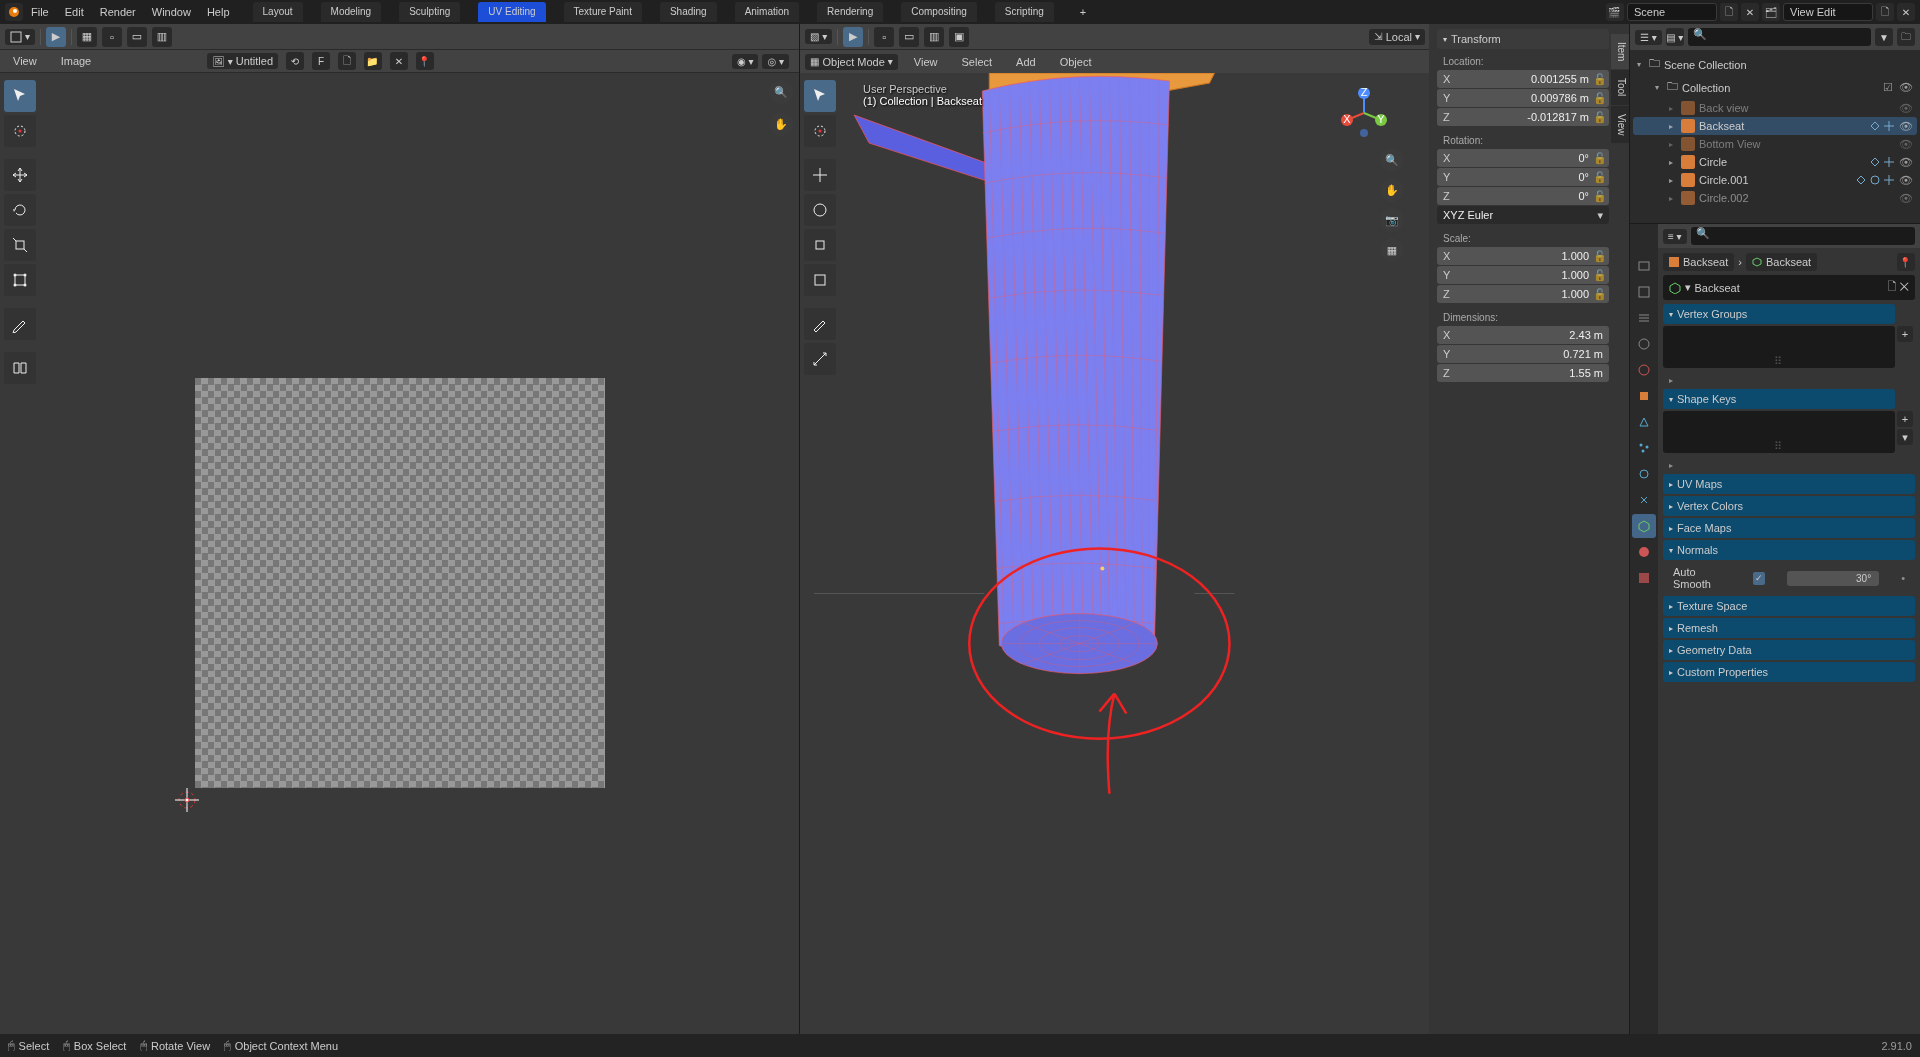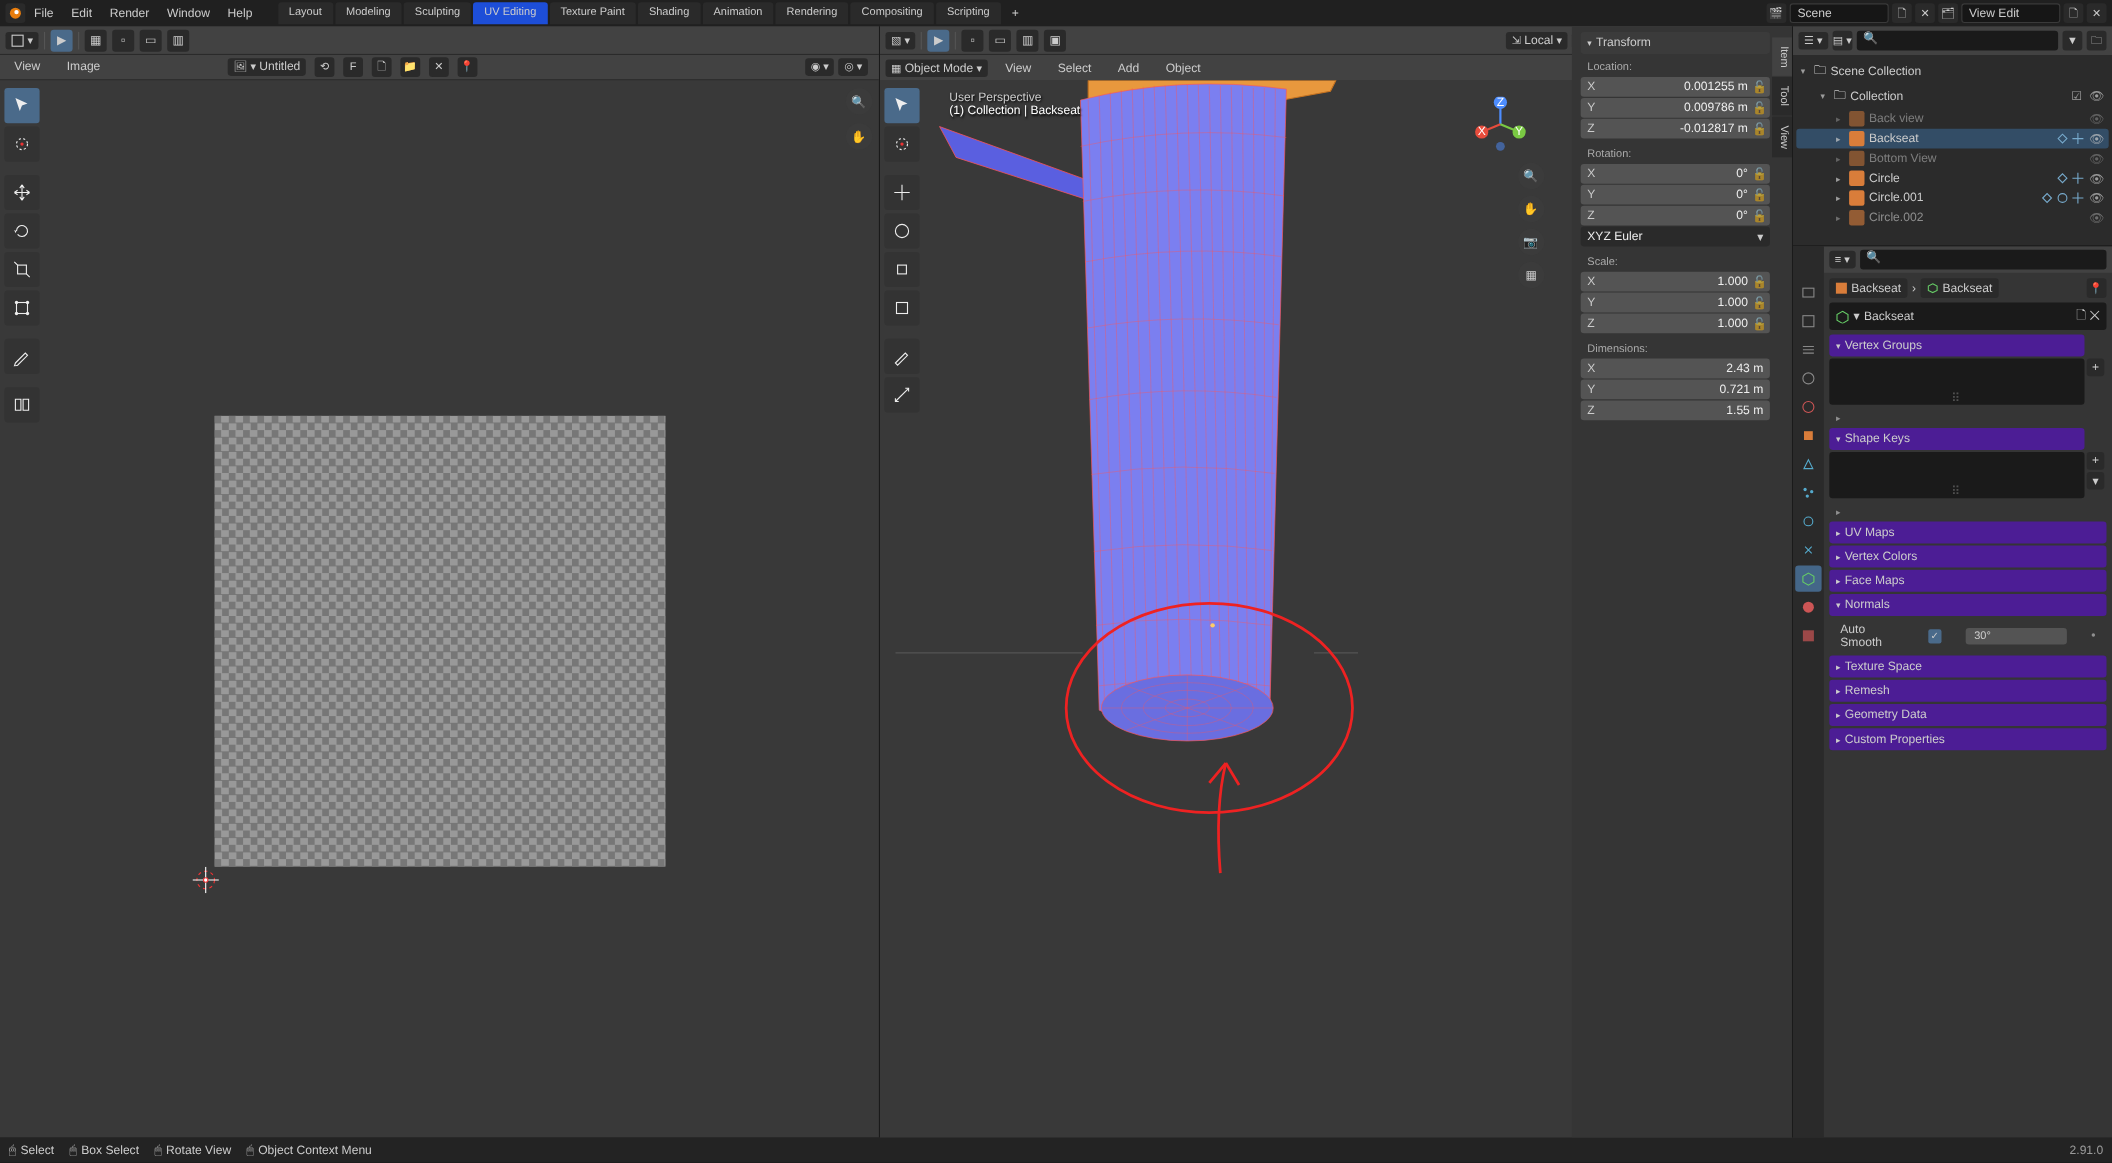--- a/index.html
+++ b/index.html
@@ -1,19 +1,19 @@
 <!DOCTYPE html>
 <html><head>
 <meta charset="utf-8">
 <style>
 *{margin:0;padding:0;box-sizing:border-box;font-family:-apple-system,BlinkMacSystemFont,"Segoe UI",sans-serif;font-size:11px;color:#ccc;user-select:none}
 body{background:#1a1a1a;width:1920px;height:1057px;overflow:hidden;position:relative}
 .topbar{height:24px;background:#202020;display:flex;align-items:center;padding:0 5px}
 .menu-item{padding:3px 8px;cursor:pointer}
-.workspaces{display:flex;margin-left:15px;gap:2px}
+.workspaces{display:flex;margin-left:15px;gap:18px}
 .ws{padding:4px 10px;background:#2a2a2a;border-radius:3px 3px 0 0;cursor:pointer;font-size:10px}
 .ws.active{background:#1d4ed8}
 .ws-add{padding:4px 8px;cursor:pointer}
 .top-right{margin-left:auto;display:flex;gap:3px;align-items:center}
 .scene-box,.layer-box{background:#161616;border:1px solid #3a3a3a;padding:2px 6px;border-radius:3px;width:90px;height:18px;display:flex;align-items:center}
 .iconbtn{width:18px;height:18px;background:#2a2a2a;border-radius:3px;display:flex;align-items:center;justify-content:center;cursor:pointer;font-size:10px}
 
 .main{height:1010px;display:flex}
 .uv-editor{width:800px;background:#393939;position:relative;border-right:1px solid #1a1a1a}
 .uv-header{height:26px;background:#424242;display:flex;align-items:center;padding:0 5px;gap:5px;border-bottom:1px solid #2a2a2a}
@@ -78,29 +78,29 @@
 .tree-row.dim{opacity:.5}
 
 .props{flex:1;display:flex;background:#353535}
 .props-tabs{width:28px;background:#2a2a2a;display:flex;flex-direction:column;padding-top:30px;gap:2px}
 .ptab{width:24px;height:24px;margin:0 auto;border-radius:3px;display:flex;align-items:center;justify-content:center;cursor:pointer}
 .ptab.active{background:#446688}
 .props-content{flex:1;padding:5px;overflow:hidden}
 .props-header{height:24px;background:#424242;margin:-5px -5px 5px -5px;display:flex;align-items:center;padding:0 5px;gap:4px}
 .crumb{background:#2a2a2a;padding:3px 6px;border-radius:3px;display:flex;align-items:center;gap:4px;font-size:10px}
 .name-field{background:#1a1a1a;border-radius:3px;padding:3px 6px;margin:4px 0;display:flex;align-items:center;gap:4px}
-.section{background:#4c1d95;padding:4px 6px;margin:2px 0;border-radius:3px;display:flex;align-items:center;gap:4px;cursor:pointer}
+.section{background:#0c4a6e;padding:4px 6px;margin:2px 0;border-radius:3px;display:flex;align-items:center;gap:4px;cursor:pointer}
 .section::before{content:"▸";font-size:8px}
 .section.open::before{content:"▾"}
 .listbox{background:#1a1a1a;border-radius:3px;height:42px;margin:2px 0;position:relative}
 .listbox .add{position:absolute;right:-18px;top:0;width:16px;height:16px;background:#2a2a2a;border-radius:3px;display:flex;align-items:center;justify-content:center}
 .listbox .grip{position:absolute;bottom:0;left:50%;transform:translateX(-50%);opacity:.3;letter-spacing:2px}
 .checkbox-row{display:flex;align-items:center;gap:22px;padding:4px 10px;font-size:10px}
 .checkbox{width:13px;height:13px;background:#4a6a8a;border-radius:2px;display:flex;align-items:center;justify-content:center;font-size:9px}
-.deg-field{background:#545454;border-radius:3px;padding:2px 8px;margin-left:auto;width:100px;text-align:left;font-size:10px}
+.deg-field{background:#545454;border-radius:3px;padding:2px 8px;margin-left:auto;width:100px;text-align:right;font-size:10px}
 
 .statusbar{height:23px;background:#232323;display:flex;align-items:center;padding:0 8px;gap:14px;font-size:10px}
 .statusbar .item{display:flex;align-items:center;gap:4px}
 .version{margin-left:auto;opacity:.7}
 
 svg{display:block}
 </style>
 </head>
 <body>
 

